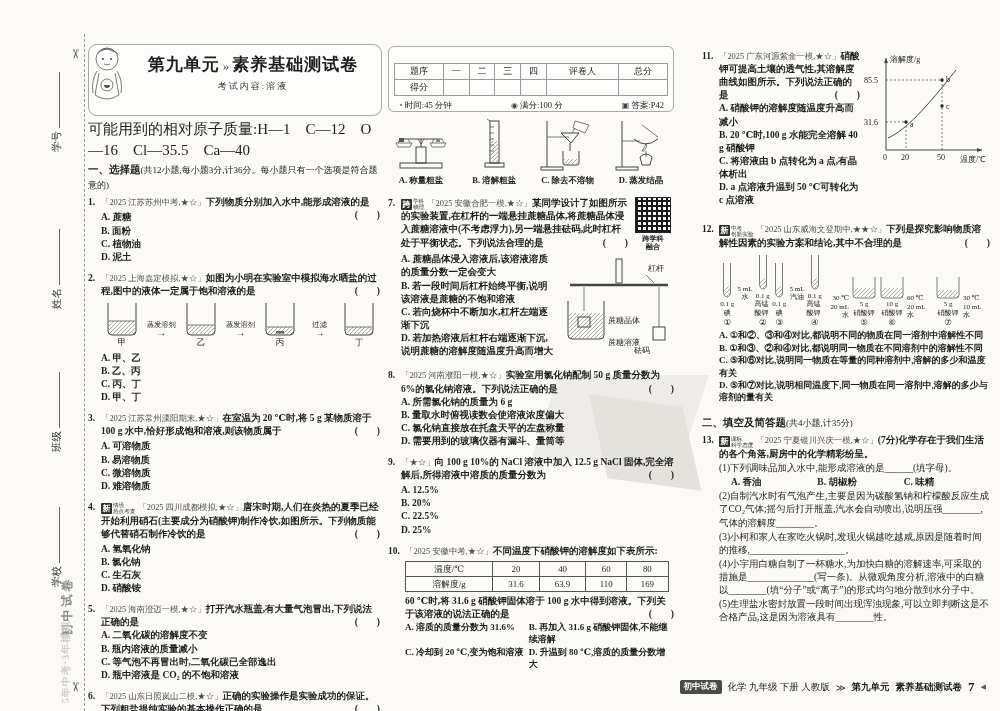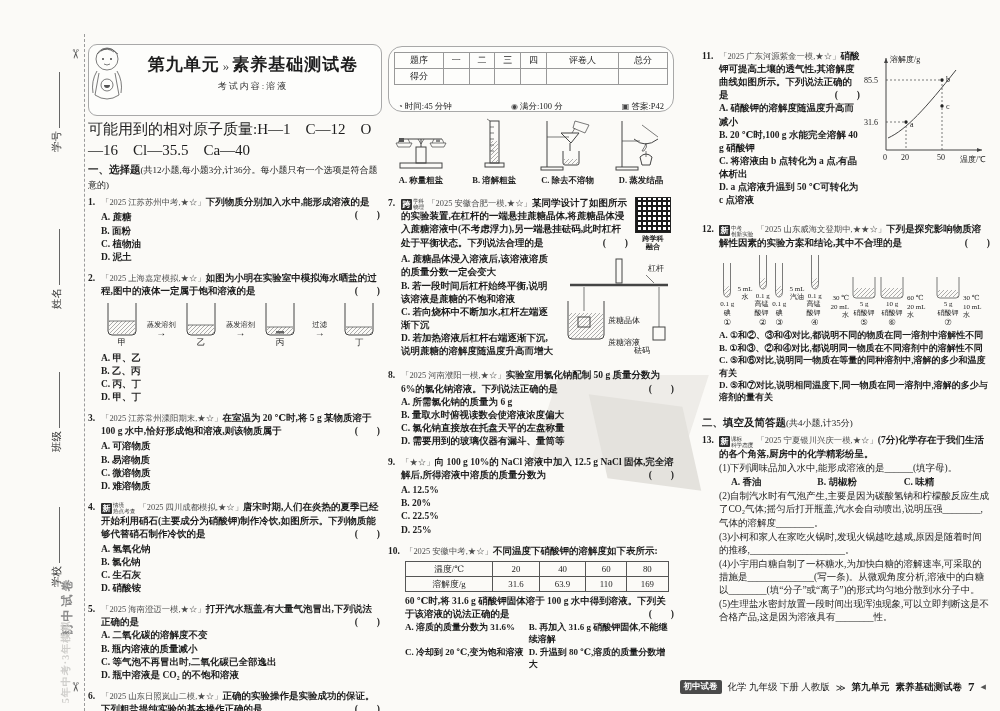--- a/index.html
+++ b/index.html
@@ -20,24 +20,24 @@
   
   .hdrbox{position:absolute;left:88px;top:44px;width:292px;height:70px;border:1px solid #a8a8a8;
           border-radius:9px;background:#fdfdfb;}
   .kid{position:absolute;left:-6px;top:-4px;}
   .hdr-titles{position:absolute;left:44px;top:8px;width:240px;text-align:center;}
   .hdr-main{font-size:17px;font-weight:bold;letter-spacing:1px;}
   .hdr-sep{font-size:13px;color:#444;padding:0 3px;}
   .hdr-sub{font-size:9px;color:#333;margin-top:4px;letter-spacing:2px;}
   
   .scorebox{position:absolute;left:388px;top:46px;width:286px;height:66px;border:1px solid #a8a8a8;
-            border-radius:14px;background:#fdfdfb;padding:5px 5px;box-sizing:border-box;}
+            border-radius:6px;background:#fdfdfb;padding:16px 5px;box-sizing:border-box;}
   .scoretab{width:100%;border-collapse:collapse;font-size:9px;}
   .scoretab th,.scoretab td{border:1px solid #999;height:15px;text-align:center;font-weight:normal;padding:0;}
-  .score-meta{display:flex;justify-content:space-between;font-size:8.5px;color:#222;margin-top:16px;padding:0 4px;gap:40px;}
+  .score-meta{display:flex;justify-content:space-between;font-size:8.5px;color:#222;margin-top:4px;padding:0 4px;gap:40px;}
   .score-meta i{font-style:normal;font-size:8px;margin-right:2px;color:#444;}
   .score-meta b{font-weight:normal;}
   
   .col{position:absolute;font-size:9.5px;line-height:1.38;}
   .col1{left:88px;top:119px;width:292px;}
   .col2{left:388px;top:117px;width:286px;}
   .col3{left:702px;top:50px;width:288px;}
   .atomic{font-size:15px;margin-bottom:3px;}
   .sec-head{font-weight:bold;font-size:10.5px;margin-bottom:4px;}
   .sec-note{font-weight:normal;font-size:9px;color:#222;}

